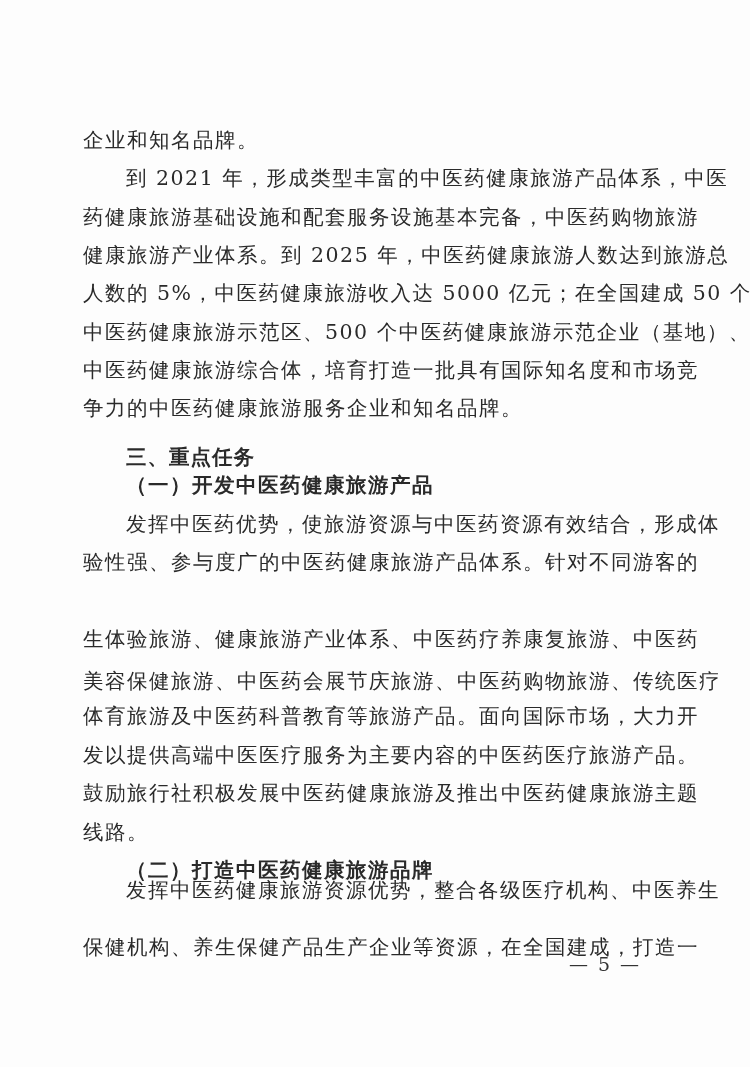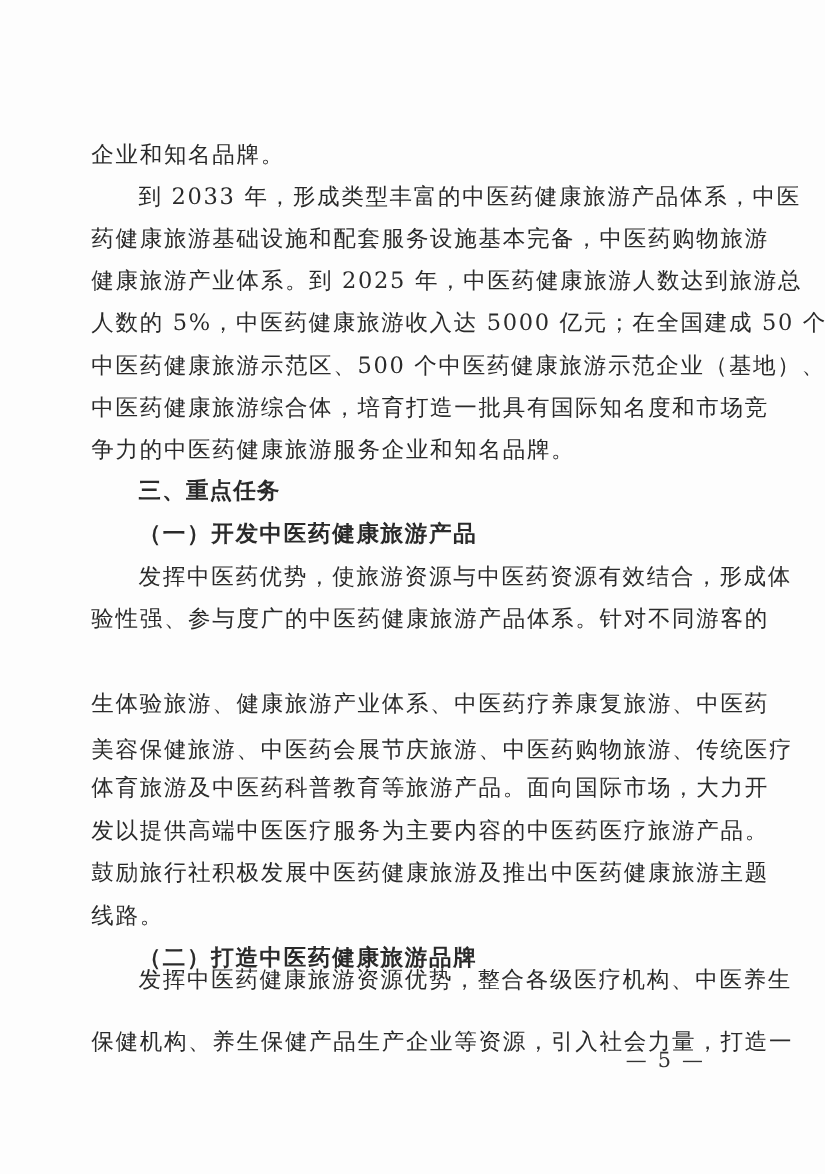--- a/index.html
+++ b/index.html
@@ -8,47 +8,47 @@
     font-family: "DejaVu Serif", "Liberation Serif", serif; color: #2a2a2a;
   }
   .page { position: absolute; left: 0; top: 0; width: 750px; height: 1067px; padding-left: 47px; }
   .line {
     position: absolute; left: 83px; width: 570px; height: 38px; line-height: 38px;
     font-size: 20.5px; white-space: nowrap; letter-spacing: 1.5px;
     text-align: justify; text-align-last: justify;
   }
   .line.last { text-align-last: left; }
   .line.indent { left: 126px; width: 527px; }
-  .heading { font-family: Liberation Sans, sans-serif; font-weight: bold; letter-spacing: 1px; text-align-last: left; }
+  .heading { font-family: Liberation Mono, monospace; font-weight: bold; letter-spacing: 1px; text-align-last: left; margin-top: 12px; }
   .subheading { text-align-last: left; font-weight: bold; }
   .page-num {
     position: absolute; left: 560px; top: 950px; width: 90px; height: 28px; line-height: 28px;
     font-size: 19px; text-align: center; letter-spacing: 2px; color: #333;
   }
 </style>
 </head>
 <body>
 
 <div class="page">
   <div class="line last" style="top:121px">企业和知名品牌。</div>
-  <div class="line indent" style="top:159px">到 2033 年，形成类型丰富的中医药健康旅游产品体系，中医</div>
+  <div class="line indent" style="top:159px">到 2021 年，形成类型丰富的中医药健康旅游产品体系，中医</div>
   <div class="line" style="top:198px">药健康旅游基础设施和配套服务设施基本完备，中医药购物旅游</div>
   <div class="line" style="top:236px">健康旅游产业体系。到 2025 年，中医药健康旅游人数达到旅游总</div>
   <div class="line" style="top:274px">人数的 5%，中医药健康旅游收入达 5000 亿元；在全国建成 50 个</div>
   <div class="line" style="top:313px">中医药健康旅游示范区、500 个中医药健康旅游示范企业（基地）、</div>
   <div class="line" style="top:351px">中医药健康旅游综合体，培育打造一批具有国际知名度和市场竞</div>
   <div class="line last" style="top:389px">争力的中医药健康旅游服务企业和知名品牌。</div>
   <div class="line indent heading" style="top:428px">三、重点任务</div>
   <div class="line indent subheading" style="top:466px">（一）开发中医药健康旅游产品</div>
   <div class="line indent" style="top:505px">发挥中医药优势，使旅游资源与中医药资源有效结合，形成体</div>
   <div class="line" style="top:543px">验性强、参与度广的中医药健康旅游产品体系。针对不同游客的</div>
   <div class="line" style="top:620px">生体验旅游、健康旅游产业体系、中医药疗养康复旅游、中医药</div>
   <div class="line" style="top:662px">美容保健旅游、中医药会展节庆旅游、中医药购物旅游、传统医疗</div>
   <div class="line" style="top:697px">体育旅游及中医药科普教育等旅游产品。面向国际市场，大力开</div>
   <div class="line" style="top:736px">发以提供高端中医医疗服务为主要内容的中医药医疗旅游产品。</div>
   <div class="line" style="top:774px">鼓励旅行社积极发展中医药健康旅游及推出中医药健康旅游主题</div>
   <div class="line last" style="top:813px">线路。</div>
   <div class="line indent subheading" style="top:851px">（二）打造中医药健康旅游品牌</div>
   <div class="line indent" style="top:871px">发挥中医药健康旅游资源优势，整合各级医疗机构、中医养生</div>
-  <div class="line" style="top:928px">保健机构、养生保健产品生产企业等资源，引入社会力量，打造一</div>
+  <div class="line" style="top:928px">保健机构、养生保健产品生产企业等资源，在全国建成，打造一</div>
 
   <div class="page-num">— 5 —</div>
 </div>
 
 </body></html>

